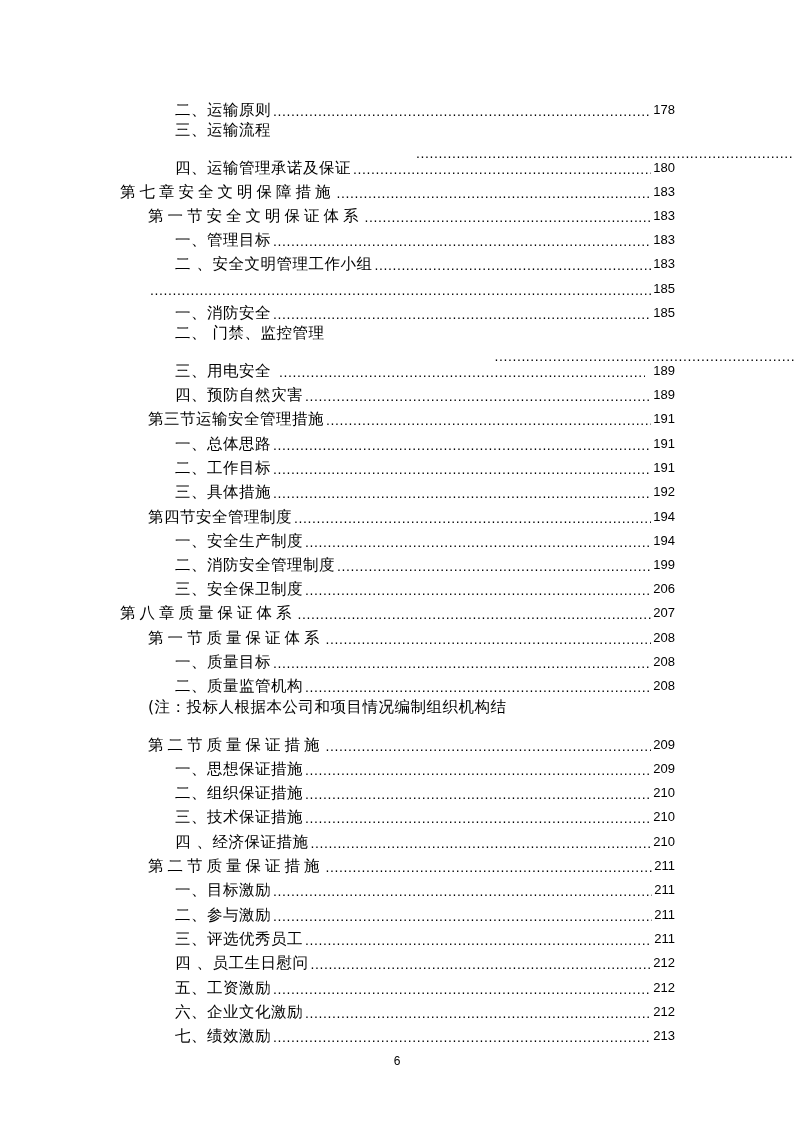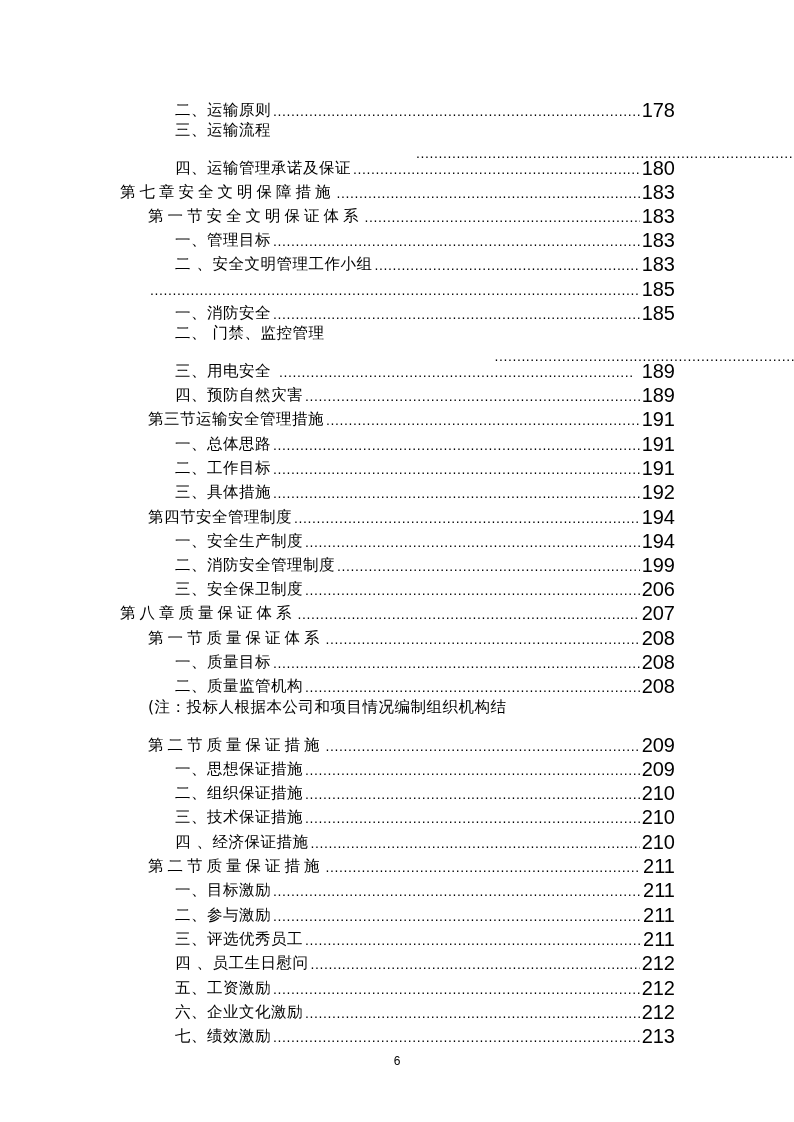--- a/index.html
+++ b/index.html
@@ -7,21 +7,21 @@
          font-family: "DejaVu Sans", "Liberation Sans", sans-serif; color: #000; }
   .toc { position: absolute; left: 0; top: 0; width: 794px; }
   .entry { position: absolute; height: 22px; display: flex; align-items: flex-end;
            font-size: 15.5px; line-height: 18px; }
   .entry .label { white-space: nowrap; letter-spacing: 0.5px; }
   .entry .label.wide { letter-spacing: 4px; }
   .entry .leader { flex: 1; overflow: hidden; white-space: nowrap; margin: 0 2px;
                    font-family: "Liberation Sans", sans-serif; font-size: 14px; letter-spacing: 0.6px;
                    line-height: 16px; }
   .entry .leader::after { content: "........................................................................................................................................................................................................................"; }
-  .entry .page { font-family: "Liberation Sans", sans-serif; font-size: 20px; white-space: nowrap; line-height: 18px; text-align: right; }
+  .entry .page { font-family: "Liberation Sans", sans-serif; font-size: 13px; white-space: nowrap; line-height: 18px; text-align: right; }
   .entry.two-line { height: 40px; align-items: stretch; flex-direction: row; }
   .two-line .top { white-space: nowrap; letter-spacing: 0.5px; }
   .two-line .bottom { display: flex; align-items: flex-end; margin-top: 4px; }
   .footer { position: absolute; left: 0; width: 794px; top: 1054px; text-align: center;
             font-family: "Liberation Sans", sans-serif; font-size: 12px; }
 </style>
 </head>
 <body>
 
 <div class="toc" id="toc">

